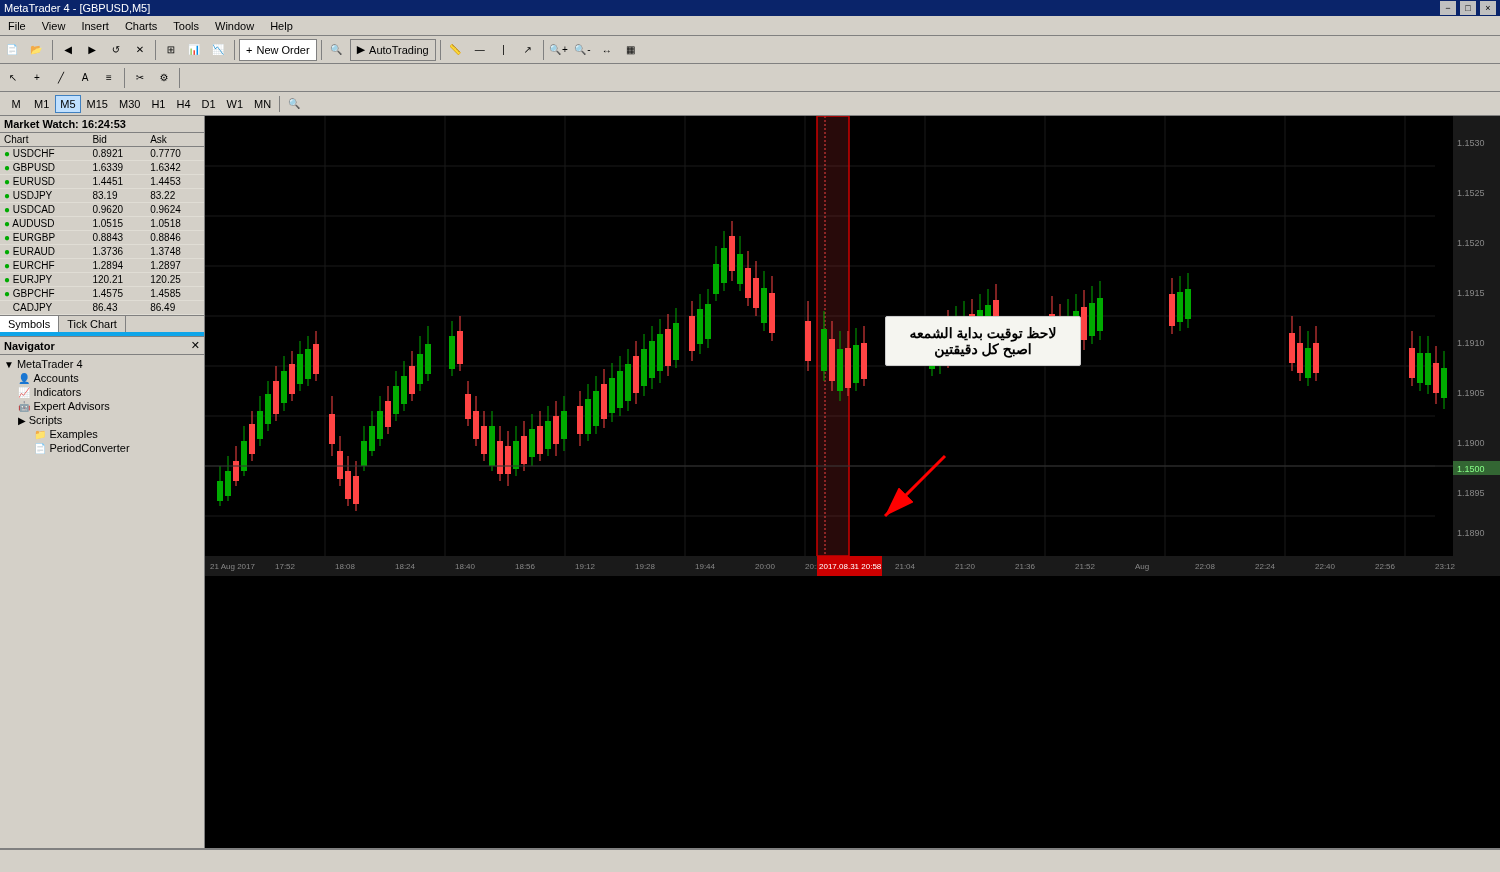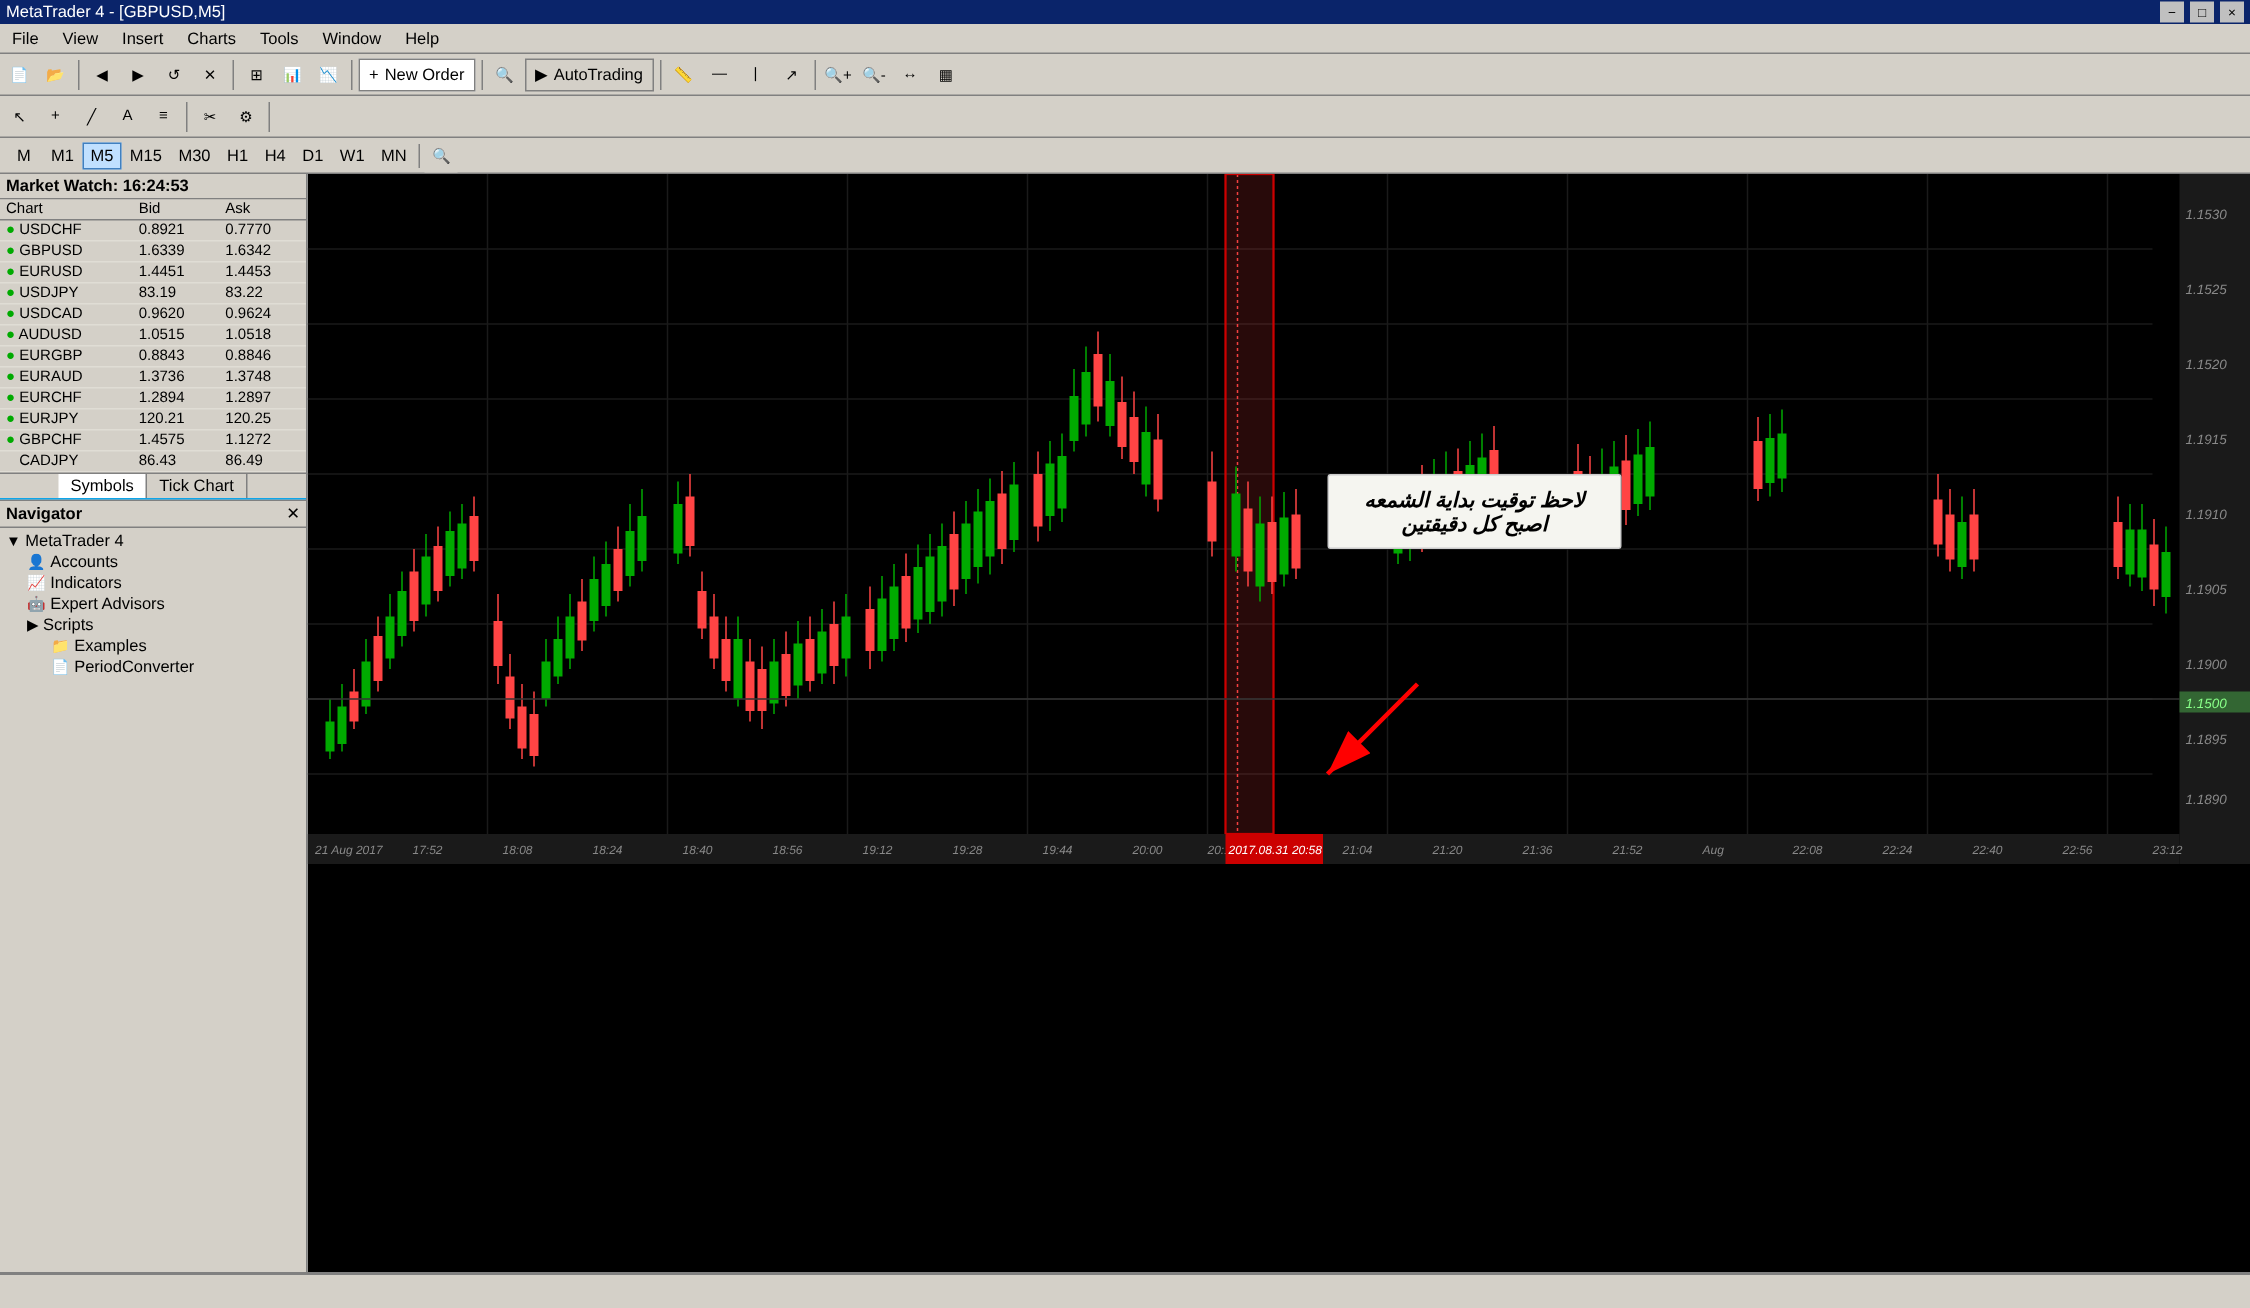--- a/index.html
+++ b/index.html
@@ -35,41 +35,41 @@
 
     
     #market-watch { flex: 0 0 auto; border-bottom: 1px solid #808080; }
     #market-watch-header { background: #d4d0c8; border-bottom: 1px solid #808080; padding: 2px 4px; display: flex; align-items: center; justify-content: space-between; }
     .mw-title { font-size: 11px; font-weight: bold; }
     .mw-table { width: 100%; border-collapse: collapse; }
     .mw-table th { background: #d4d0c8; border-bottom: 1px solid #808080; font-size: 10px; padding: 1px 4px; text-align: left; font-weight: normal; }
     .mw-table td { font-size: 10px; padding: 1px 4px; border-bottom: 1px solid #e0ddd5; }
 
     
-    #mw-tabs { display: flex; border-top: 1px solid #808080; border-bottom: 1px solid #0ea5e9; justify-content: center; }
+    #mw-tabs { display: flex; border-top: 1px solid #808080; border-bottom: 4px solid #0ea5e9; }
     .mw-tab { padding: 2px 8px; font-size: 11px; cursor: pointer; background: #d4d0c8; border-right: 1px solid #808080; }
     .mw-tab.active { background: #fff; }
 
     
     #navigator { flex: 1; overflow: auto; }
     #navigator-header { background: #d4d0c8; border-bottom: 1px solid #808080; padding: 2px 4px; display: flex; justify-content: space-between; align-items: center; }
     .nav-title { font-size: 11px; font-weight: bold; }
     .nav-close { font-size: 11px; cursor: pointer; }
     .nav-tree { padding: 2px; }
     .nav-item { display: flex; align-items: center; padding: 1px 2px; cursor: pointer; font-size: 11px; }
     .nav-item .icon { margin-right: 3px; font-size: 10px; }
     .nav-child { padding-left: 16px; }
     .nav-grandchild { padding-left: 32px; }
 
     
     #chart-area { flex: 1; display: flex; flex-direction: column; background: #000; }
     #chart-tabs { display: flex; background: #d4d0c8; border-bottom: 1px solid #808080; }
     .chart-tab { padding: 2px 10px; font-size: 11px; cursor: pointer; background: #d4d0c8; border-right: 1px solid #808080; border-top: 1px solid #808080; }
     .chart-tab.active { background: #fff; font-weight: bold; }
-    #chart-canvas { flex: 1; background: #ffffff; position: relative; overflow: hidden; font-style: italic; }
+    #chart-canvas { flex: 1; background: #fef9c3; position: relative; overflow: hidden; }
 
     
     .chart-header-text { color: #888; font-size: 11px; position: absolute; top: 4px; left: 4px; }
 
     
     .annotation-box { position: absolute; background: #f5f5f0; border: 1px solid #ccc; padding: 8px 12px; border-radius: 2px; text-align: center; font-size: 13px; direction: rtl; }
 
     
     #bottom-panel { height: 270px; background: #d4d0c8; border-top: 2px solid #808080; display: flex; flex-direction: column; }
 
@@ -228,21 +228,21 @@
     <td>1.2897</td>
   </tr>
             <tr>
     <td><span style="color:#00aa00">●</span> EURJPY</td>
     <td>120.21</td>
     <td>120.25</td>
   </tr>
             <tr>
     <td><span style="color:#00aa00">●</span> GBPCHF</td>
     <td>1.4575</td>
-    <td>1.1272</td>
+    <td>1.4585</td>
   </tr>
             <tr>
     <td><span style="color:transparent">●</span> CADJPY</td>
     <td>86.43</td>
     <td>86.49</td>
   </tr>
           </tbody>
       </table>
       <div id="mw-tabs">
         <div class="mw-tab active">Symbols</div>

